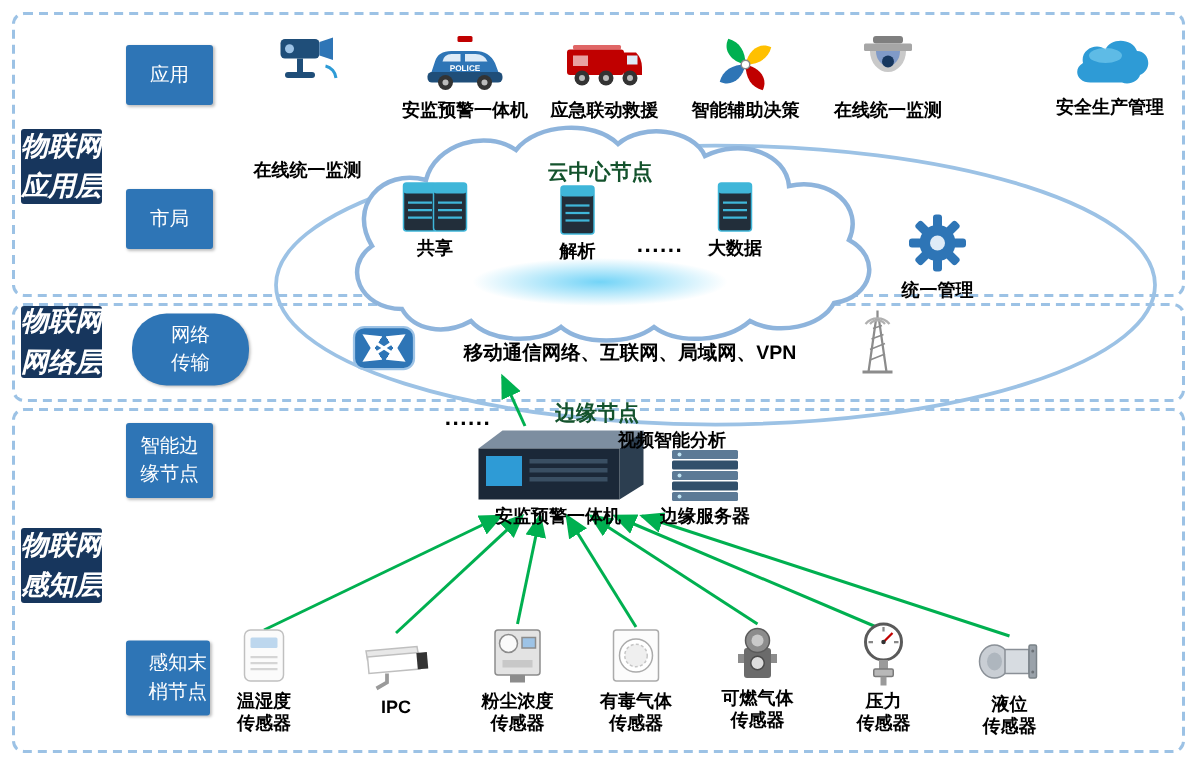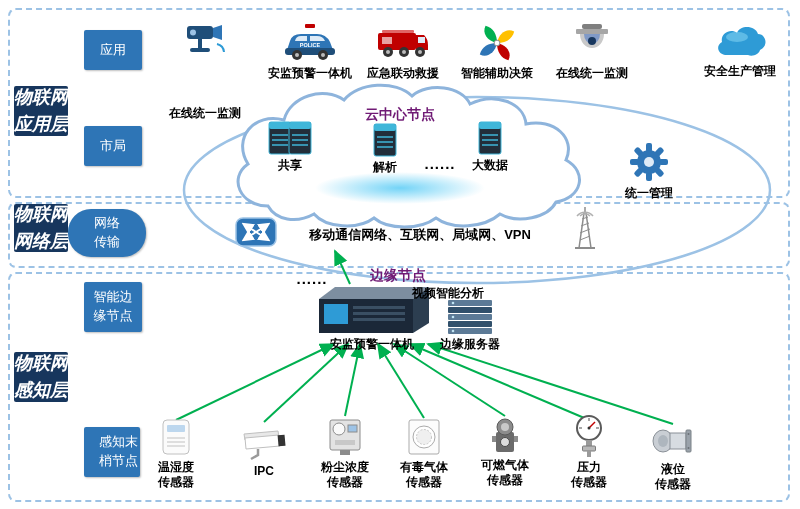--- a/index.html
+++ b/index.html
@@ -20,21 +20,21 @@
               display:flex; flex-direction:column; align-items:center; justify-content:center;
               line-height:1.5; border-radius:2px; text-align:center;font-style:italic; }
   .blue-box { background:#2E75B6; color:#fff; font-weight:normal; font-size:13px;
               display:flex; flex-direction:column; align-items:center; justify-content:center;
               line-height:1.45; border-radius:2px; text-align:center; box-shadow:1px 1px 2px rgba(0,0,0,0.25); }
 
   .node { position:absolute; z-index:2; display:flex; flex-direction:column; align-items:center; transform:translateX(-50%); }
   .node .lbl { font-weight:bold; font-size:12px; color:#000; text-align:center; line-height:1.25; white-space:nowrap; margin-top:2px; }
   .node .lbl span { display:block; }
 
-  .red-title { color:#701a75; font-weight:bold; font-size:14px; white-space:nowrap; }
+  .red-title { color:#14532d; font-weight:bold; font-size:14px; white-space:nowrap; }
   .dots { font-weight:bold; font-size:15px; color:#000; letter-spacing:1px; white-space:nowrap; }
   .net-text { font-weight:bold; font-size:13px; color:#000; white-space:nowrap; }
   .small-lbl { font-weight:bold; font-size:12px; color:#000; white-space:nowrap; }
 </style>
 </head>
 <body>
 
 <div class="canvas">
 
   <div class="band band-app"></div>
@@ -86,21 +86,21 @@
     <span>物联网</span>
     <span>感知层</span>
   </div>
 
   <div class="abs blue-box" style="left:84px; top:30px; width:58px; height:40px;">
     <span>应用</span>
   </div>
   <div class="abs blue-box" style="left:84px; top:126px; width:58px; height:40px;">
     <span>市局</span>
   </div>
-  <div class="abs blue-box" style="left:68px; top:209px; width:78px; height:48px;border-radius:23px;">
+  <div class="abs blue-box" style="left:88px; top:209px; width:78px; height:48px;border-radius:23px;">
     <span>网络</span>
     <span>传输</span>
   </div>
   <div class="abs blue-box" style="left:84px; top:282px; width:58px; height:50px;">
     <span>智能边</span>
     <span>缘节点</span>
   </div>
   <div class="abs blue-box" style="left:84px; top:427px; width:56px; height:50px;padding-left:13px;">
     <span>感知末</span>
     <span>梢节点</span>
@@ -220,21 +220,21 @@
     <svg width="26" height="38" viewBox="0 0 26 38">
       <rect x="2" y="4" width="22" height="32" rx="2" fill="#222E3A" stroke="#3FB6D9"></rect>
       <rect x="2" y="4" width="22" height="7" rx="2" fill="#3FB6D9"></rect>
       <line x1="5" y1="17" x2="21" y2="17" stroke="#3FB6D9" stroke-width="1.5"></line>
       <line x1="5" y1="22" x2="21" y2="22" stroke="#3FB6D9" stroke-width="1.5"></line>
       <line x1="5" y1="27" x2="21" y2="27" stroke="#3FB6D9" stroke-width="1.5"></line>
     </svg>
     <div class="lbl">大数据</div>
   </div>
 
-  <div class="node" style="left:625px; top:140px;margin-left:24px;">
+  <div class="node" style="left:625px; top:140px;">
     <svg width="44" height="44" viewBox="0 0 44 44">
       <g fill="#2E75B6">
         <rect x="19" y="3" width="6" height="9" rx="2"></rect>
         <rect x="19" y="3" width="6" height="9" rx="2" transform="rotate(45 22 22)"></rect>
         <rect x="19" y="3" width="6" height="9" rx="2" transform="rotate(90 22 22)"></rect>
         <rect x="19" y="3" width="6" height="9" rx="2" transform="rotate(135 22 22)"></rect>
         <rect x="19" y="3" width="6" height="9" rx="2" transform="rotate(180 22 22)"></rect>
         <rect x="19" y="3" width="6" height="9" rx="2" transform="rotate(225 22 22)"></rect>
         <rect x="19" y="3" width="6" height="9" rx="2" transform="rotate(270 22 22)"></rect>
         <rect x="19" y="3" width="6" height="9" rx="2" transform="rotate(315 22 22)"></rect>

